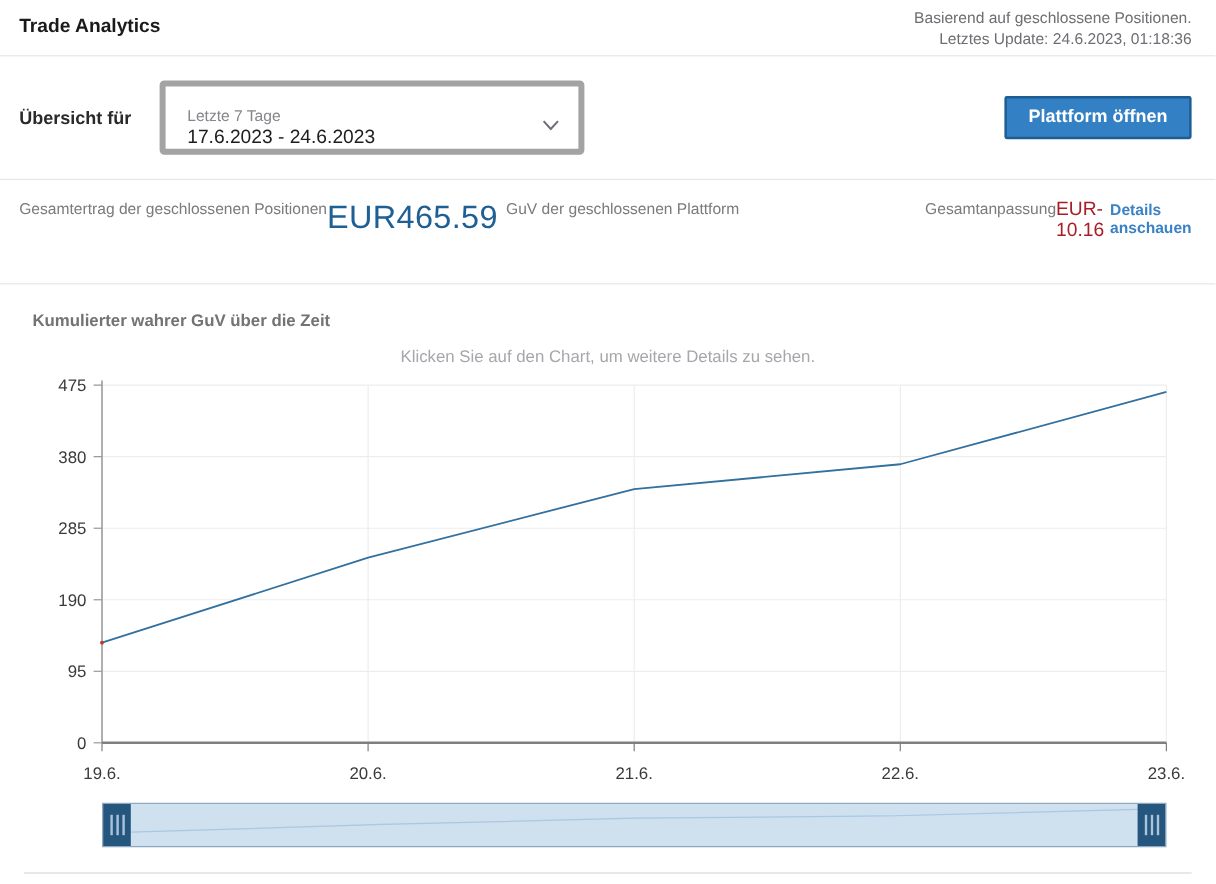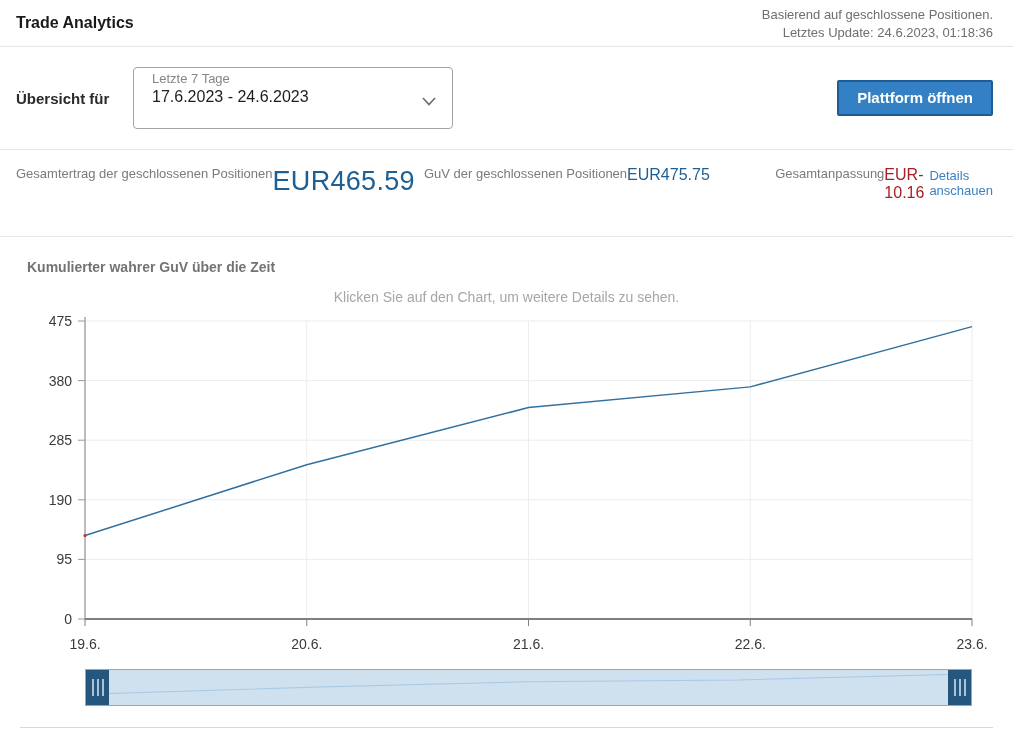--- a/index.html
+++ b/index.html
@@ -14,22 +14,22 @@
   .page-title { font-size: 16px; font-weight: bold; color: #1a1a1c; padding-top: 2px; }
   .update-info { text-align: right; font-size: 13px; color: #6e6e73; line-height: 18px; margin-top: -6px; }
 
   
   .overview-row {
     display: flex; align-items: center; height: 103px;
     padding: 0 20px 0 16px; border-bottom: 1px solid #e6e6e6;
   }
   .overview-label { font-size: 15px; font-weight: 600; color: #2a2a2c; width: 117px; }
   .dropdown {
-    width: 320px; height: 62px; border: 1px solid #a3a3a3; border-radius: 4px;
-    padding: 3px 14px 0 18px; position: relative; cursor: pointer; background: #fff;
+    width: 354px; height: 62px; border: 5px solid #a3a3a3; border-radius: 4px;
+    padding: 17px 14px 0 18px; position: relative; cursor: pointer; background: #fff;
   }
   .dropdown-label { font-size: 13px; color: #86868b; margin-bottom: 2px; }
   .dropdown-value { font-size: 16px; color: #1d1d1f; }
   .chevron { position: absolute; right: 16px; top: 24px; }
   .spacer { flex: 1; }
   .platform-btn {
     background: #3380c4; color: #fff; font-family: inherit;
     font-size: 15px; font-weight: bold;
     border: 2px solid #1d5d94; border-radius: 2px;
     padding: 7px 18px 8px; cursor: pointer;
@@ -40,21 +40,21 @@
     display: flex; padding: 16px 20px 0 16px; height: 87px; border-bottom: 1px solid #e6e6e6;
   }
   .stat { display: flex; flex-direction: row; }
   .stat-1 { width: 424px; }
   .stat-2 { width: 365px; }
   .stat-3 { flex: 1; }
   .stat-label { font-size: 13px; color: #7a7a7f; margin-bottom: 9px; }
   .stat-value-lg { font-size: 27px; font-weight: 500; color: #1e5f94; letter-spacing: .3px; }
   .stat-value-blue { font-size: 16px; font-weight: 500; color: #1e5f94; }
   .stat-value-red { font-size: 16px; font-weight: 500; color: #a81e25; display: inline; }
-  .details-link { font-size: 13px; color: #3b82c4; text-decoration: none; margin-left: 5px; }
+  .details-link { font-size: 13px; color: #3b82c4; text-decoration: none; margin-left: 5px; font-weight: bold; }
   .stat-inline { display: flex; align-items: baseline; }
 
   
   .chart-title { font-size: 14px; font-weight: bold; color: #737373; margin: 22px 0 0 27px; }
   .chart-hint  { font-size: 14px; color: #a6a6ab; text-align: center; margin-top: 14px; }
   #chart-svg { display: block; margin-top: 4px; }
   .ytick, .xtick { font-family: "Liberation Sans", sans-serif; font-size: 14px; fill: #3a3a3c; }
 
   
   .range-slider {
@@ -97,22 +97,21 @@
   <div class="spacer"></div>
   <button class="platform-btn">Plattform öffnen</button>
 </div>
 
 <div class="stats-row">
   <div class="stat stat-1">
     <span class="stat-label">Gesamtertrag der geschlossenen Positionen</span>
     <span class="stat-value-lg">EUR465.59</span>
   </div>
   <div class="stat stat-2">
-    <span class="stat-label">GuV der geschlossenen Positionen</span>
-    <span class="stat-value-blue">EUR475.75</span>
+    <span class="stat-label">GuV der geschlossenen Plattform</span>
   </div>
   <div class="stat stat-3">
     <span class="stat-label">Gesamtanpassung</span>
     <span class="stat-inline">
       <span class="stat-value-red">EUR-10.16</span>
       <a class="details-link" href="#">Details anschauen</a>
     </span>
   </div>
 </div>
 

